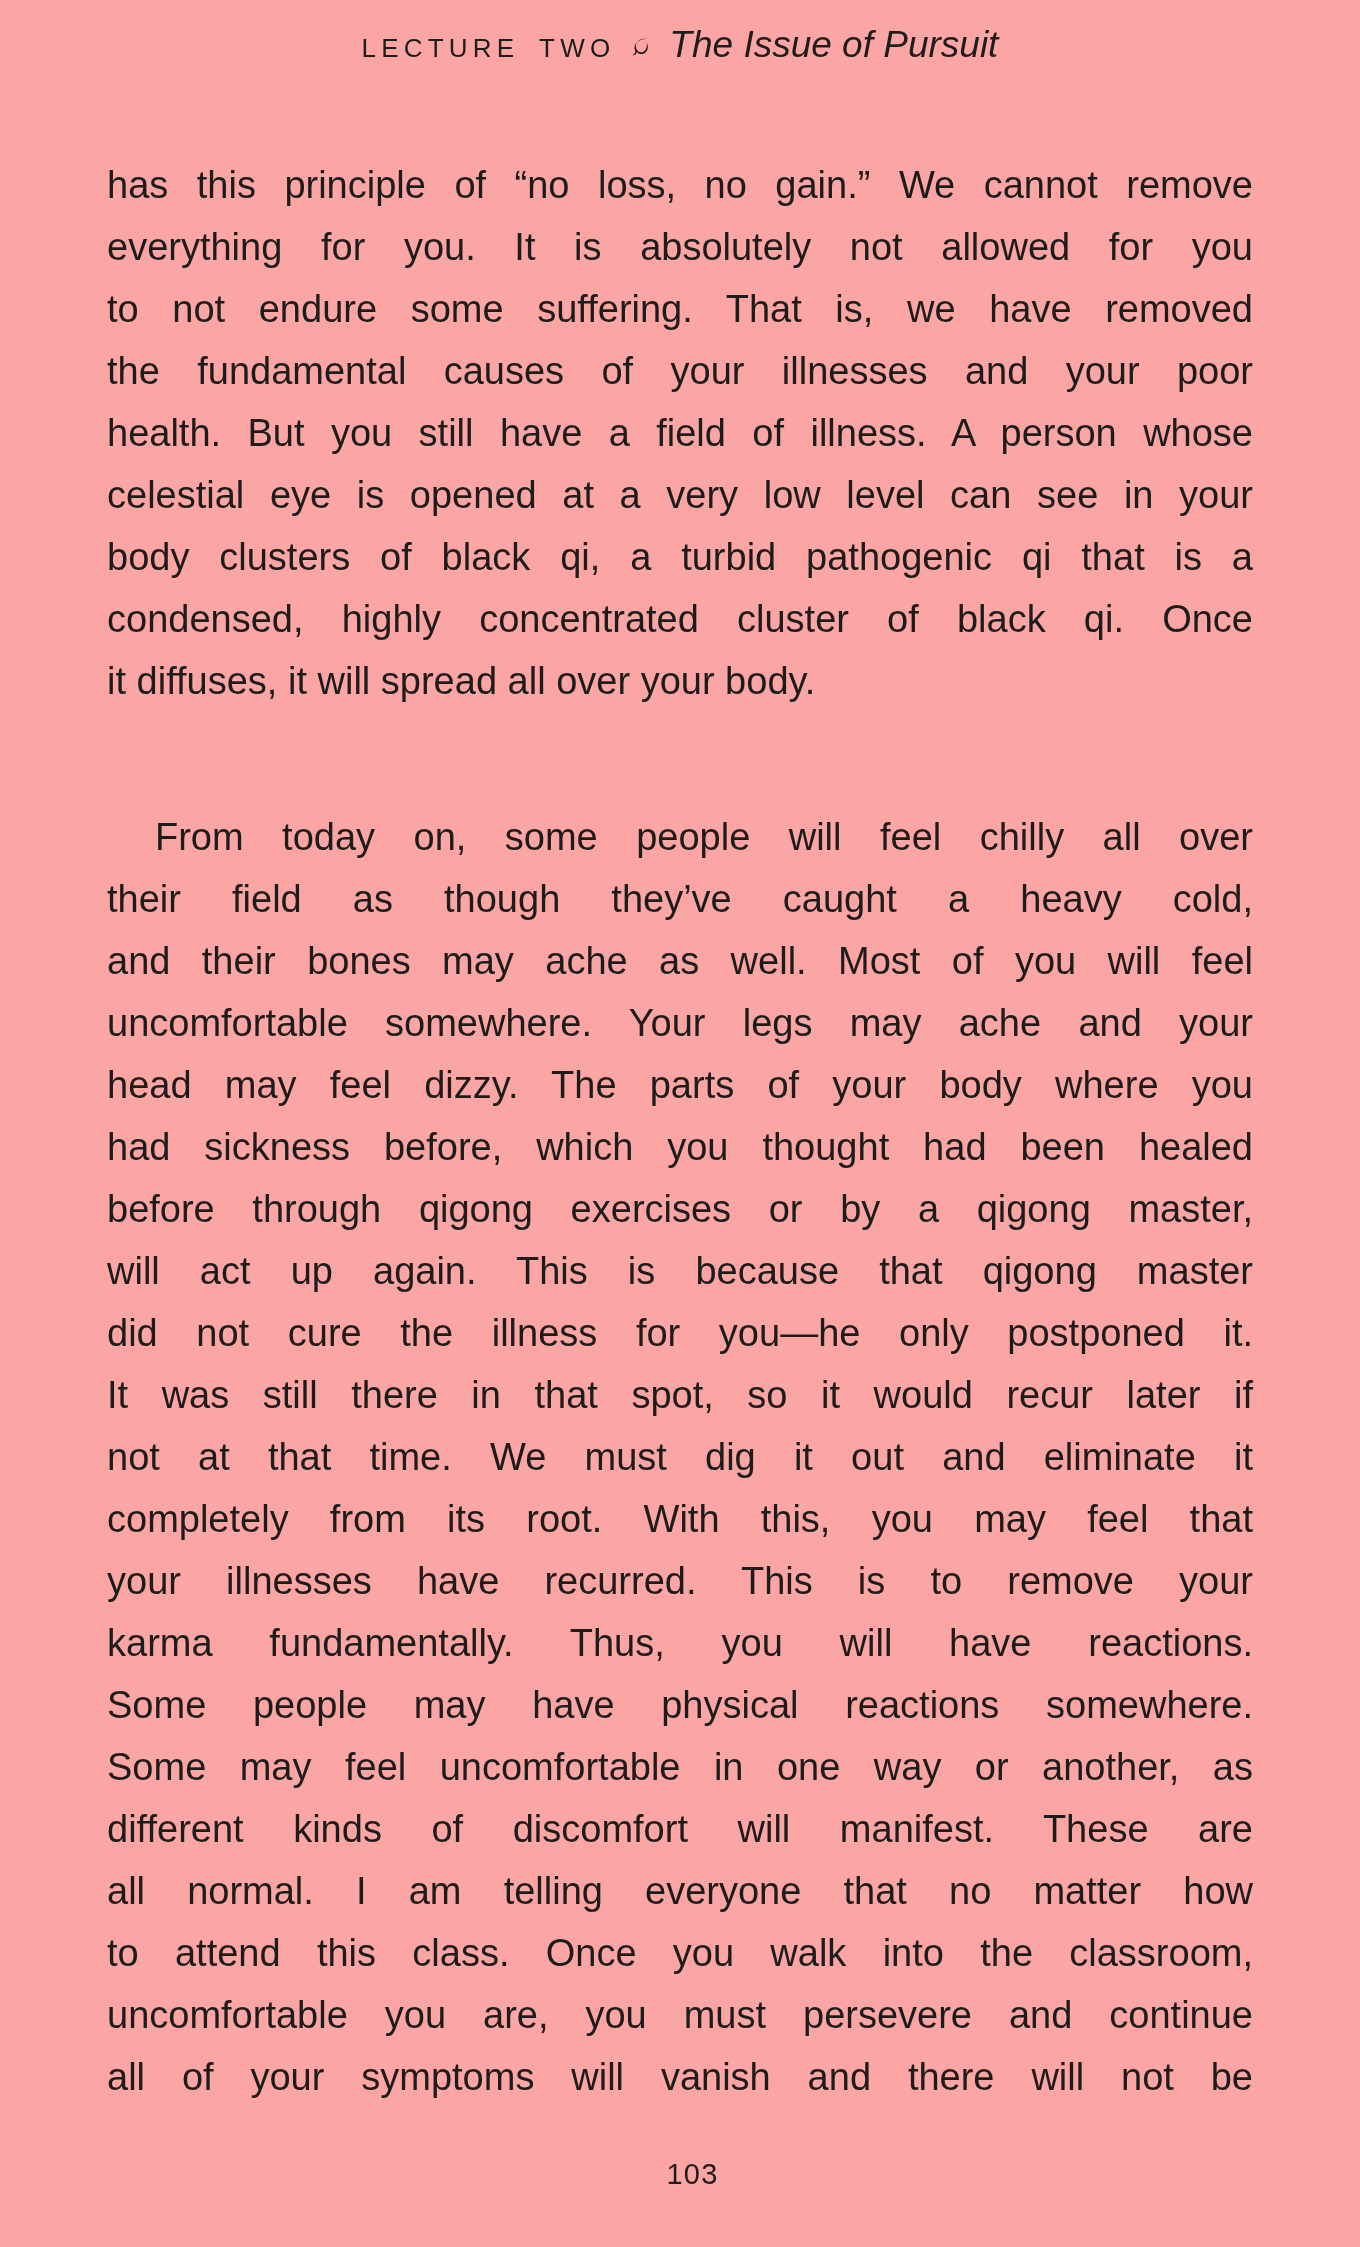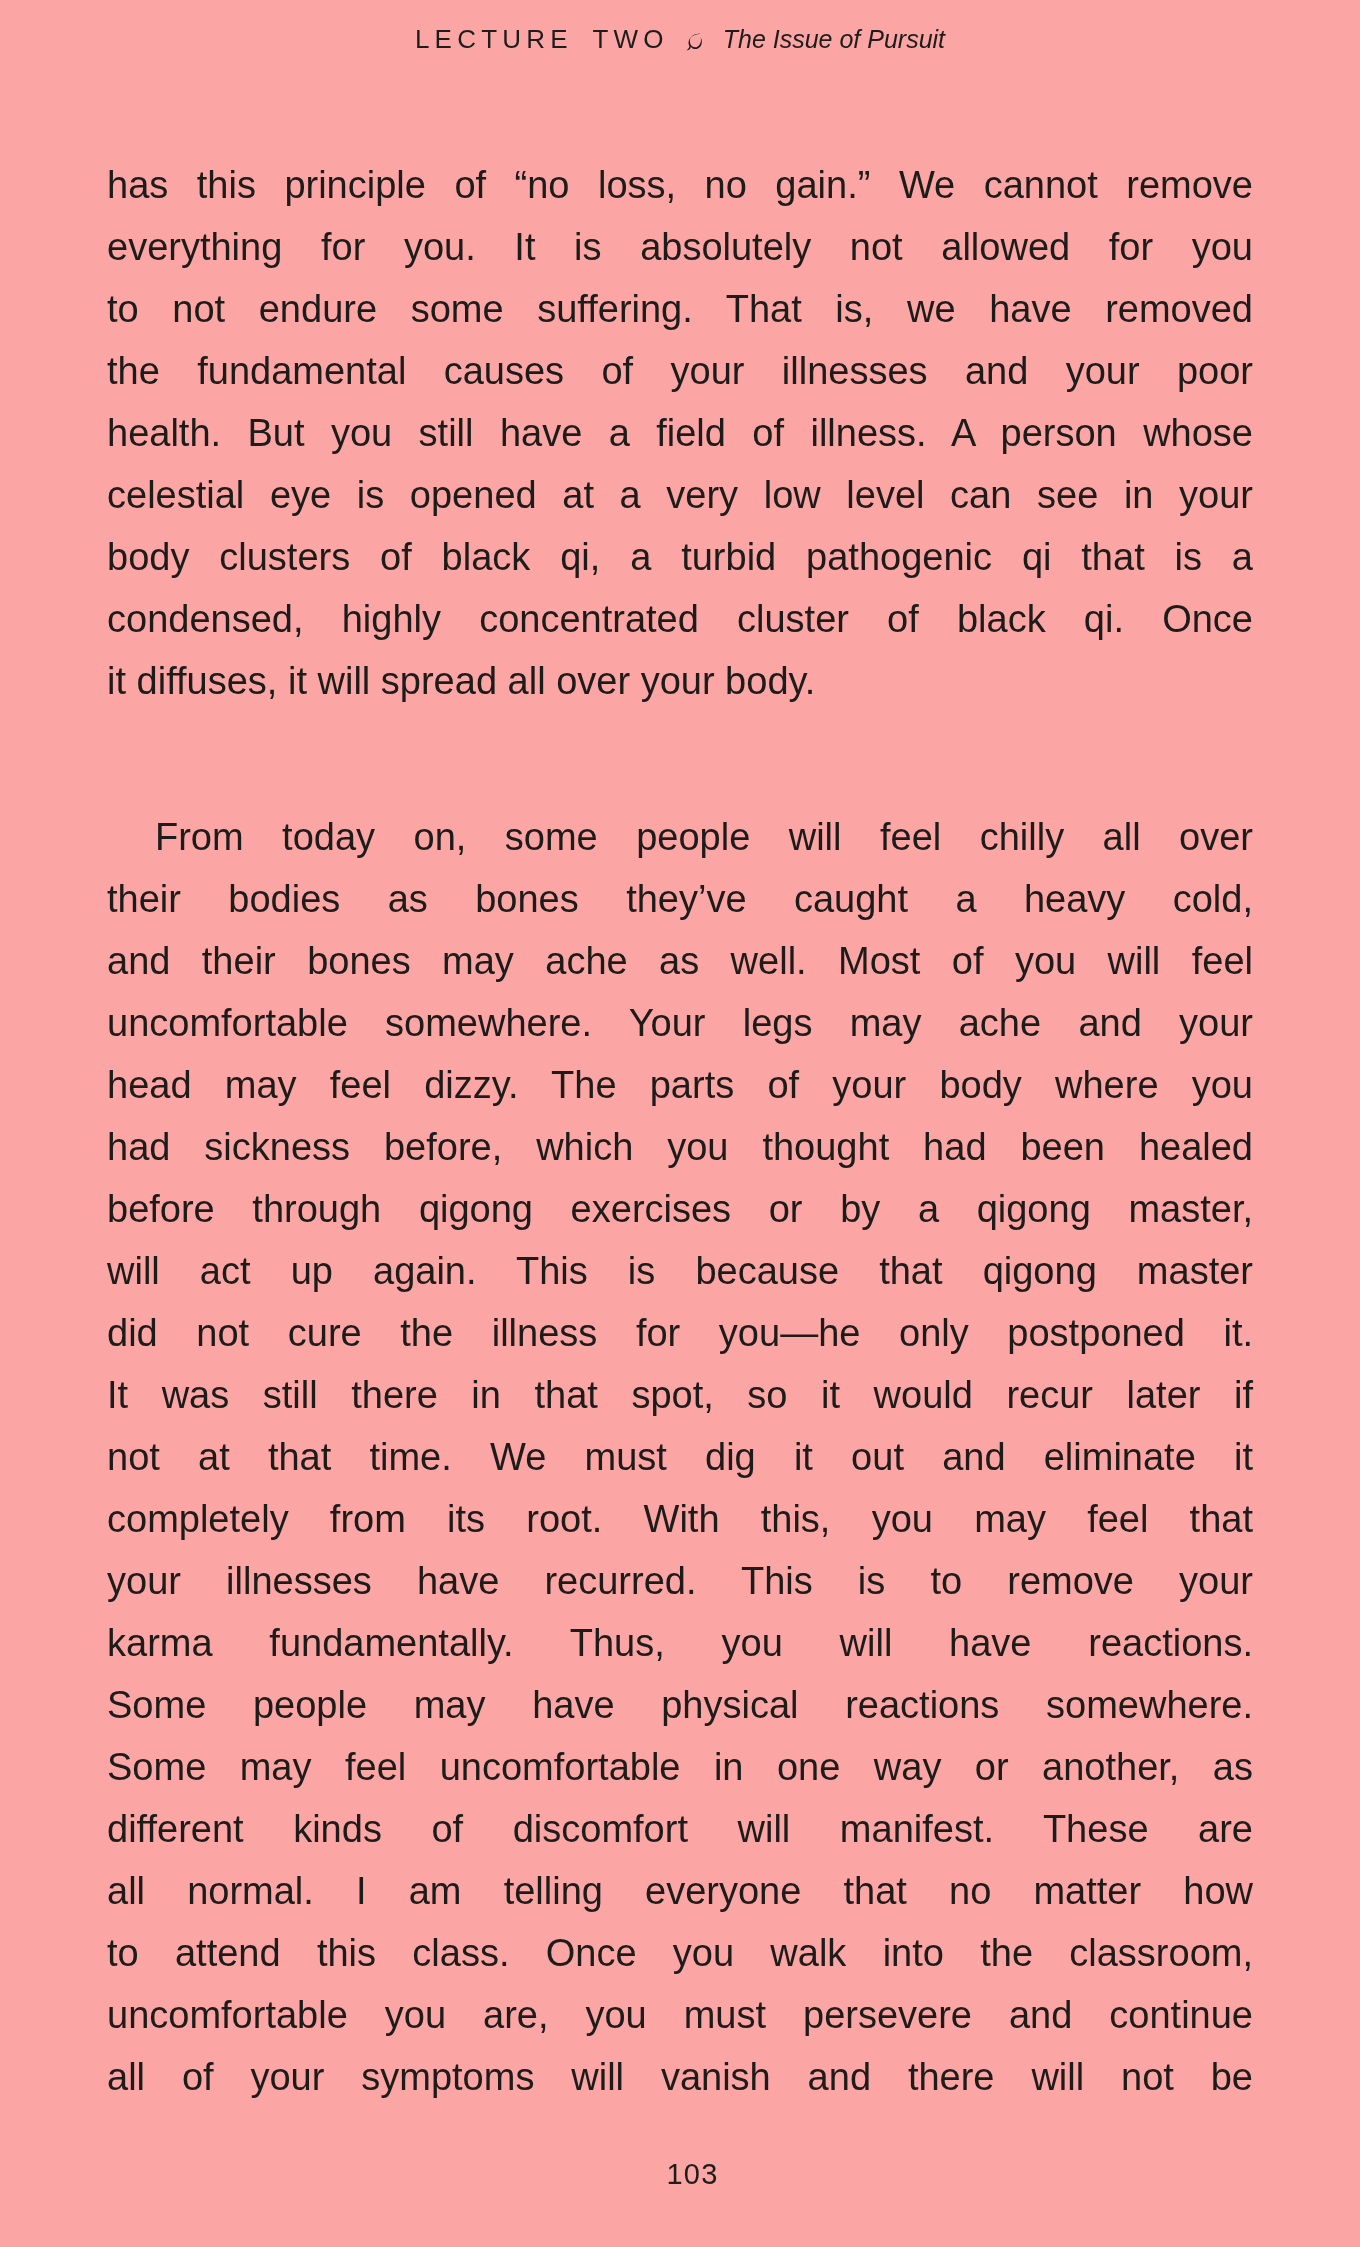--- a/index.html
+++ b/index.html
@@ -35,21 +35,21 @@
     position: relative;
     top: 3px;
     width: 22px;
     height: 22px;
     flex: 0 0 auto;
     align-self: center;
   }
   .ornament svg { width: 22px; height: 22px; fill: #1d1d1b; }
   .header-title {
     font-style: italic;
-    font-size: 25px;
+    font-size: 37px;
     color: #1d1d1b;
   }
   
   .body-block {
     position: absolute;
     left: 99px;
     top: 146px;
     width: 1162px;
     font-size: 38px;
     line-height: 62px;
@@ -103,21 +103,21 @@
       <div class="line">the fundamental causes of your illnesses and your poor</div>
       <div class="line">health. But you still have a field of illness. A person whose</div>
       <div class="line">celestial eye is opened at a very low level can see in your</div>
       <div class="line">body clusters of black qi, a turbid pathogenic qi that is a</div>
       <div class="line">condensed, highly concentrated cluster of black qi. Once</div>
       <div class="line last-line">it diffuses, it will spread all over your body.</div>
     </div>
 
     <div class="para">
       <div class="line indent">From today on, some people will feel chilly all over</div>
-      <div class="line">their bodies as bones they’ve caught a heavy cold,</div>
+      <div class="line">their field as though they’ve caught a heavy cold,</div>
       <div class="line">and their bones may ache as well. Most of you will feel</div>
       <div class="line">uncomfortable somewhere. Your legs may ache and your</div>
       <div class="line">head may feel dizzy. The parts of your body where you</div>
       <div class="line">had sickness before, which you thought had been healed</div>
       <div class="line">before through qigong exercises or by a qigong master,</div>
       <div class="line">will act up again. This is because that qigong master</div>
       <div class="line">did not cure the illness for you—he only postponed it.</div>
       <div class="line">It was still there in that spot, so it would recur later if</div>
       <div class="line">not at that time. We must dig it out and eliminate it</div>
       <div class="line">completely from its root. With this, you may feel that</div>

